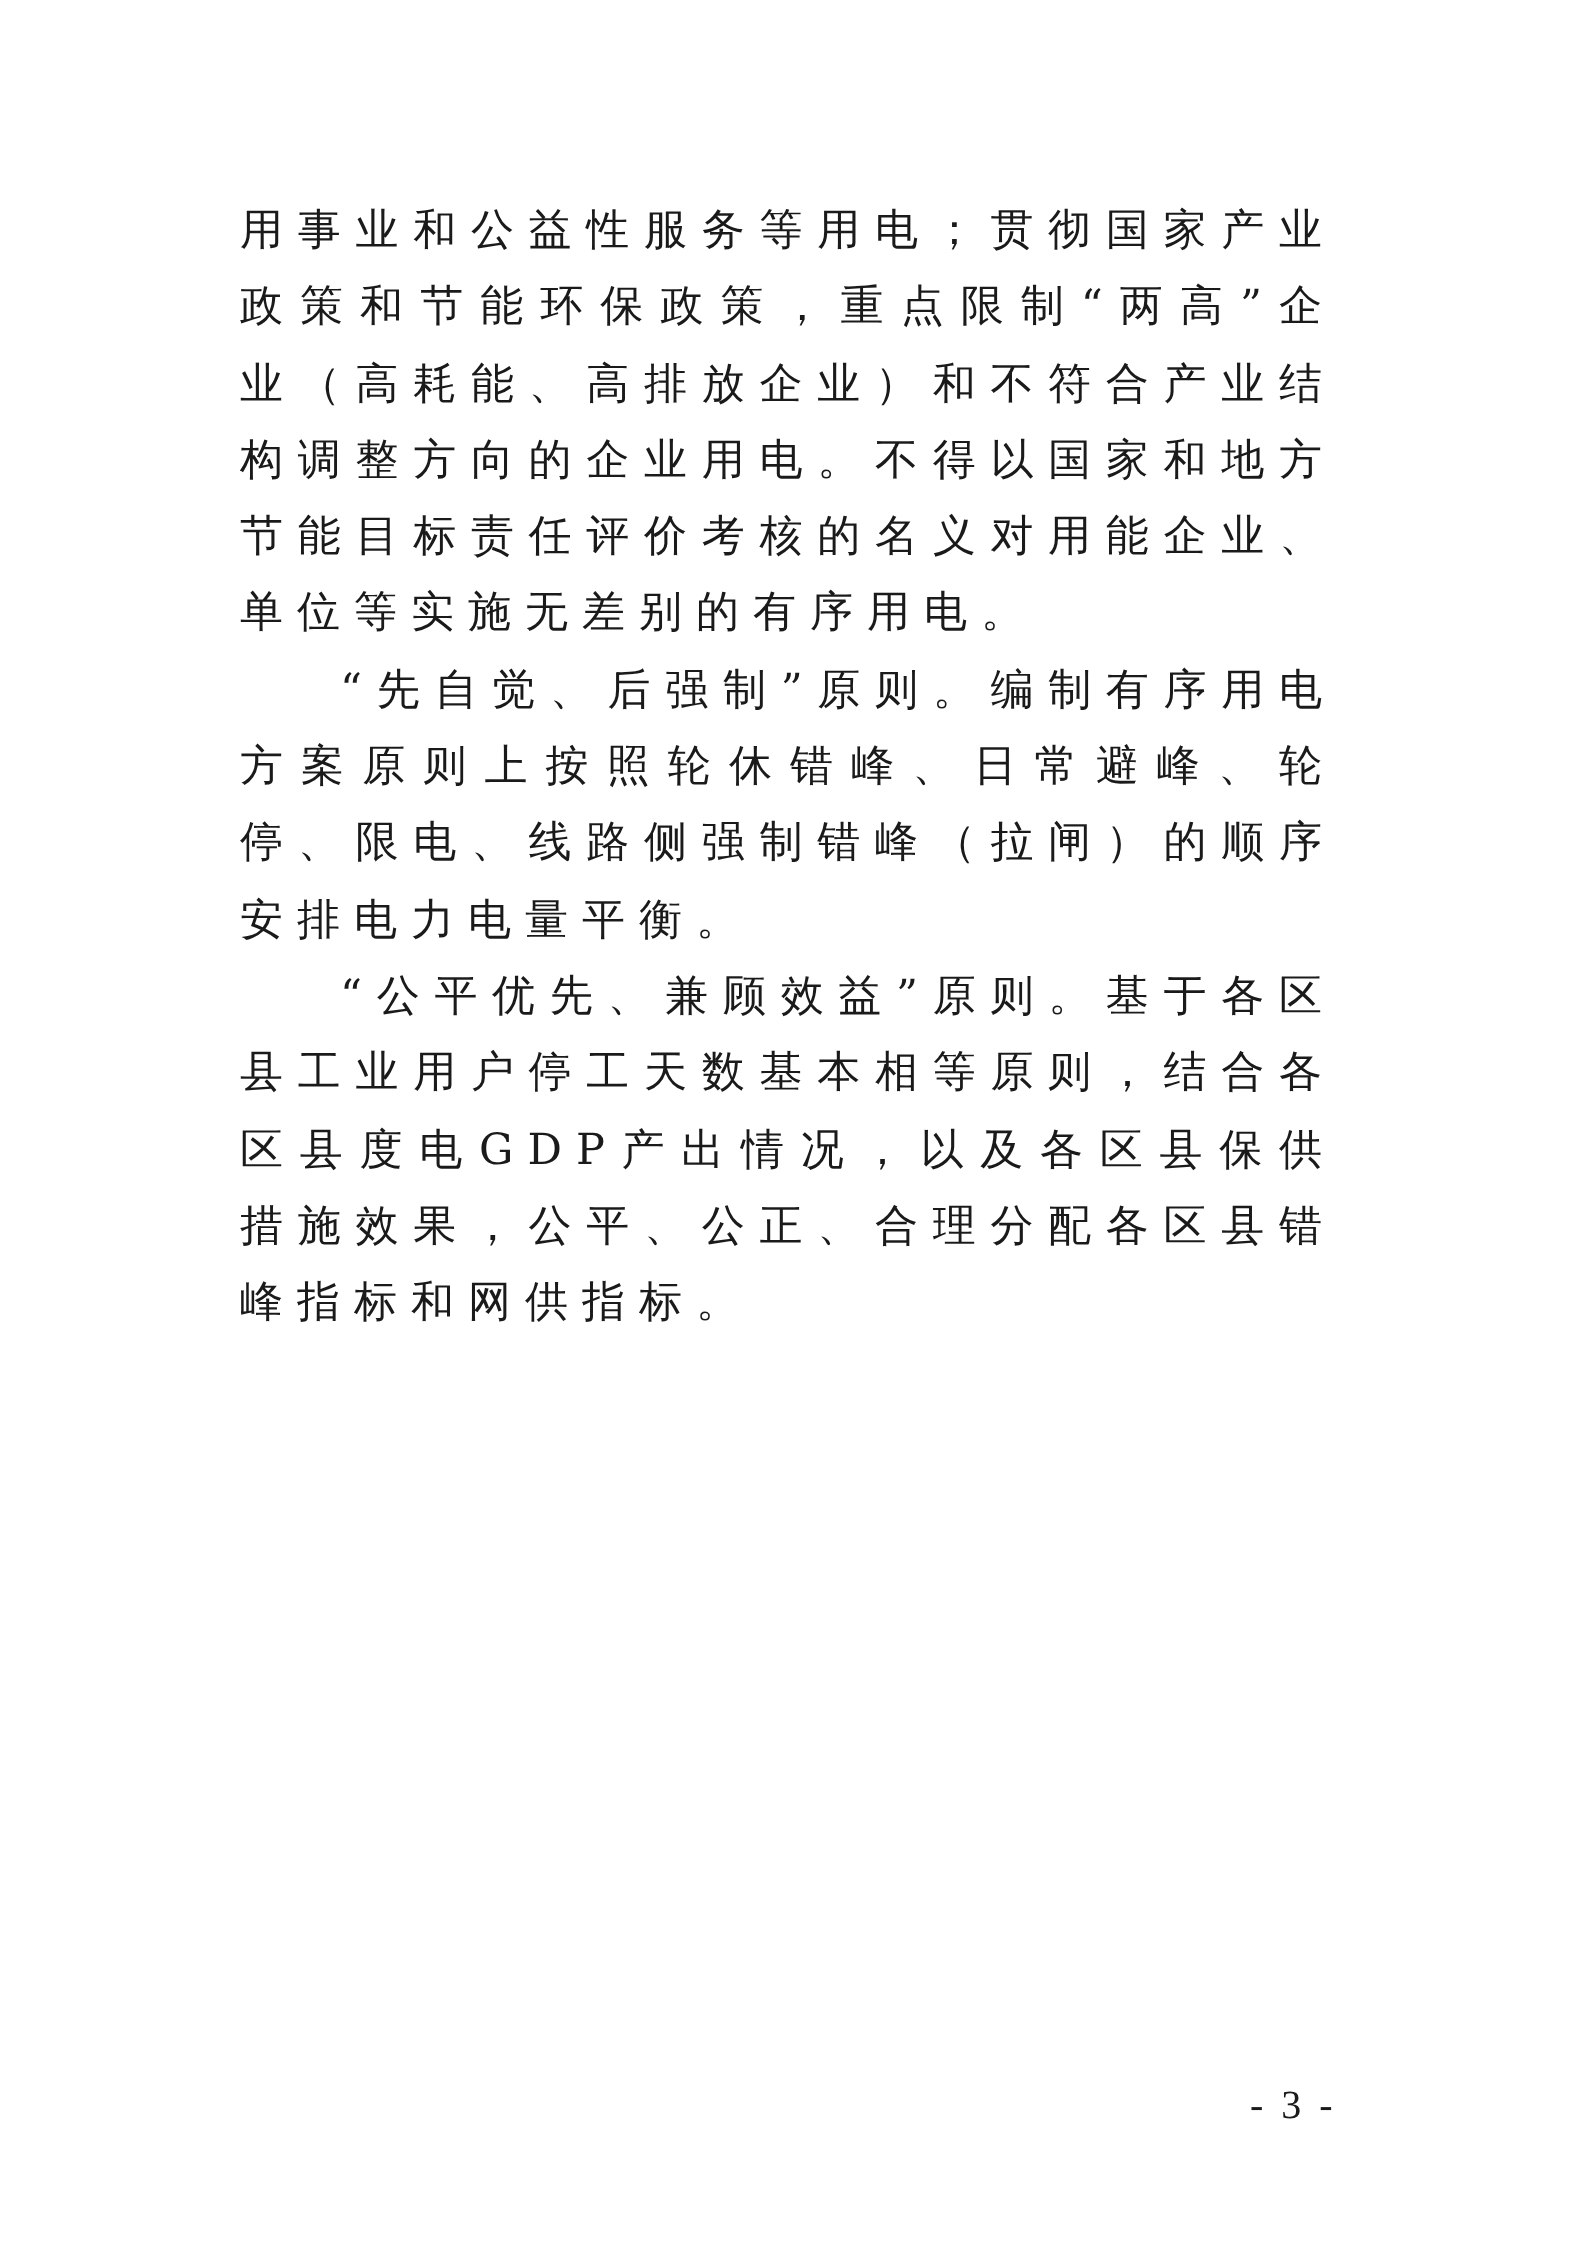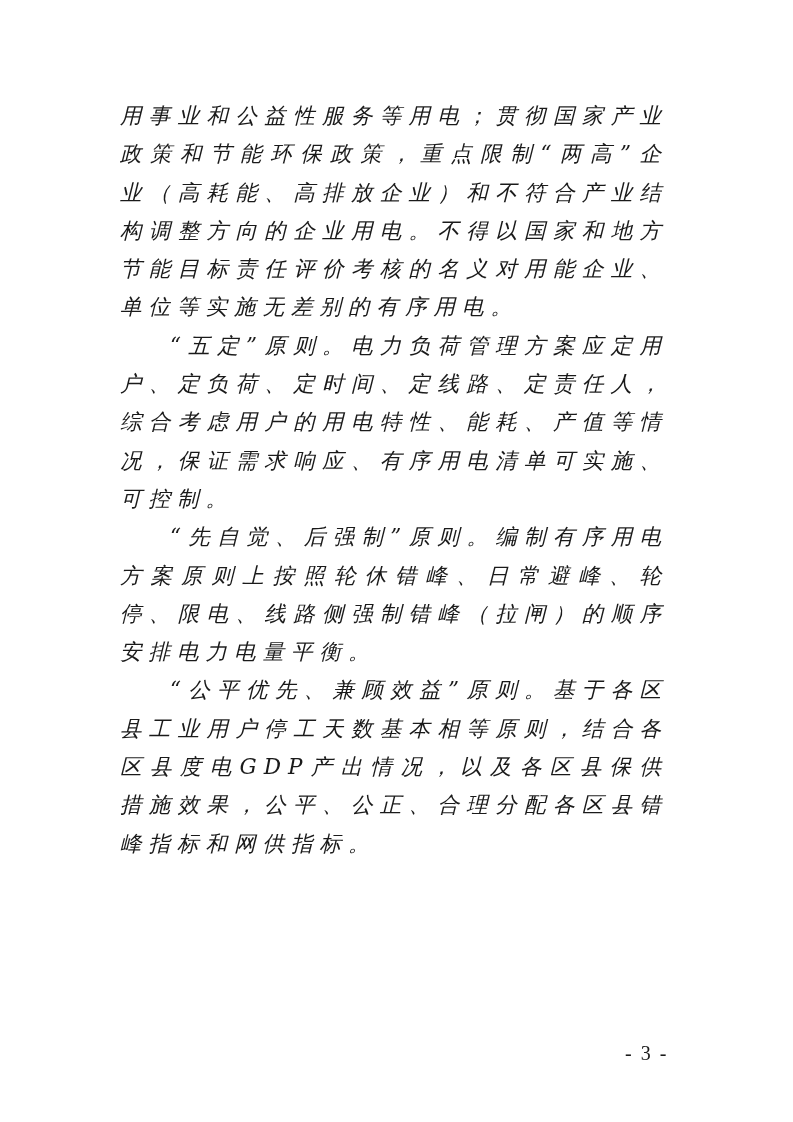--- a/index.html
+++ b/index.html
@@ -5,32 +5,31 @@
   html, body { margin: 0; padding: 0; background: #ffffff; }
   body { width: 793px; height: 1122px; position: relative; overflow: hidden; }
   .page {
     position: absolute; left: 120px; top: 97px; width: 548px;
     font-family: "DejaVu Serif", "Liberation Serif", serif;
     font-size: 21.5px; color: #1a1a1a;
     line-height: 38.3px;
     text-align: justify; text-justify: inter-character;
     letter-spacing: 7px;
   }
-  .para { margin: 0; font-style: italic; }
+  .para { margin: 0; }
   .indent { text-indent: 50px; }
   .footer {
     position: absolute; left: 625px; top: 1042px;
     font-family: "Liberation Serif", "DejaVu Serif", serif;
     font-size: 20px; color: #1a1a1a; letter-spacing: 2px;
   }
 </style>
 </head>
 <body>
 
 <div class="page">
   <p class="para">用事业和公益性服务等用电；贯彻国家产业政策和节能环保政策，重点限制“两高”企业（高耗能、高排放企业）和不符合产业结构调整方向的企业用电。不得以国家和地方节能目标责任评价考核的名义对用能企业、单位等实施无差别的有序用电。</p>
-  <p class="para indent">“五定”原则。电力负荷管理方案应定用户、定负荷、定时间、定线路、定责任人，综合考虑用户的用电特性、能耗、产值等情况，保证需求响应、有序用电清单可实施、可控制。</p>
   <p class="para indent">“先自觉、后强制”原则。编制有序用电方案原则上按照轮休错峰、日常避峰、轮停、限电、线路侧强制错峰（拉闸）的顺序安排电力电量平衡。</p>
   <p class="para indent">“公平优先、兼顾效益”原则。基于各区县工业用户停工天数基本相等原则，结合各区县度电GDP产出情况，以及各区县保供措施效果，公平、公正、合理分配各区县错峰指标和网供指标。</p>
 
 </div>
 
 <div class="footer">- 3 -</div>
 
 </body></html>

